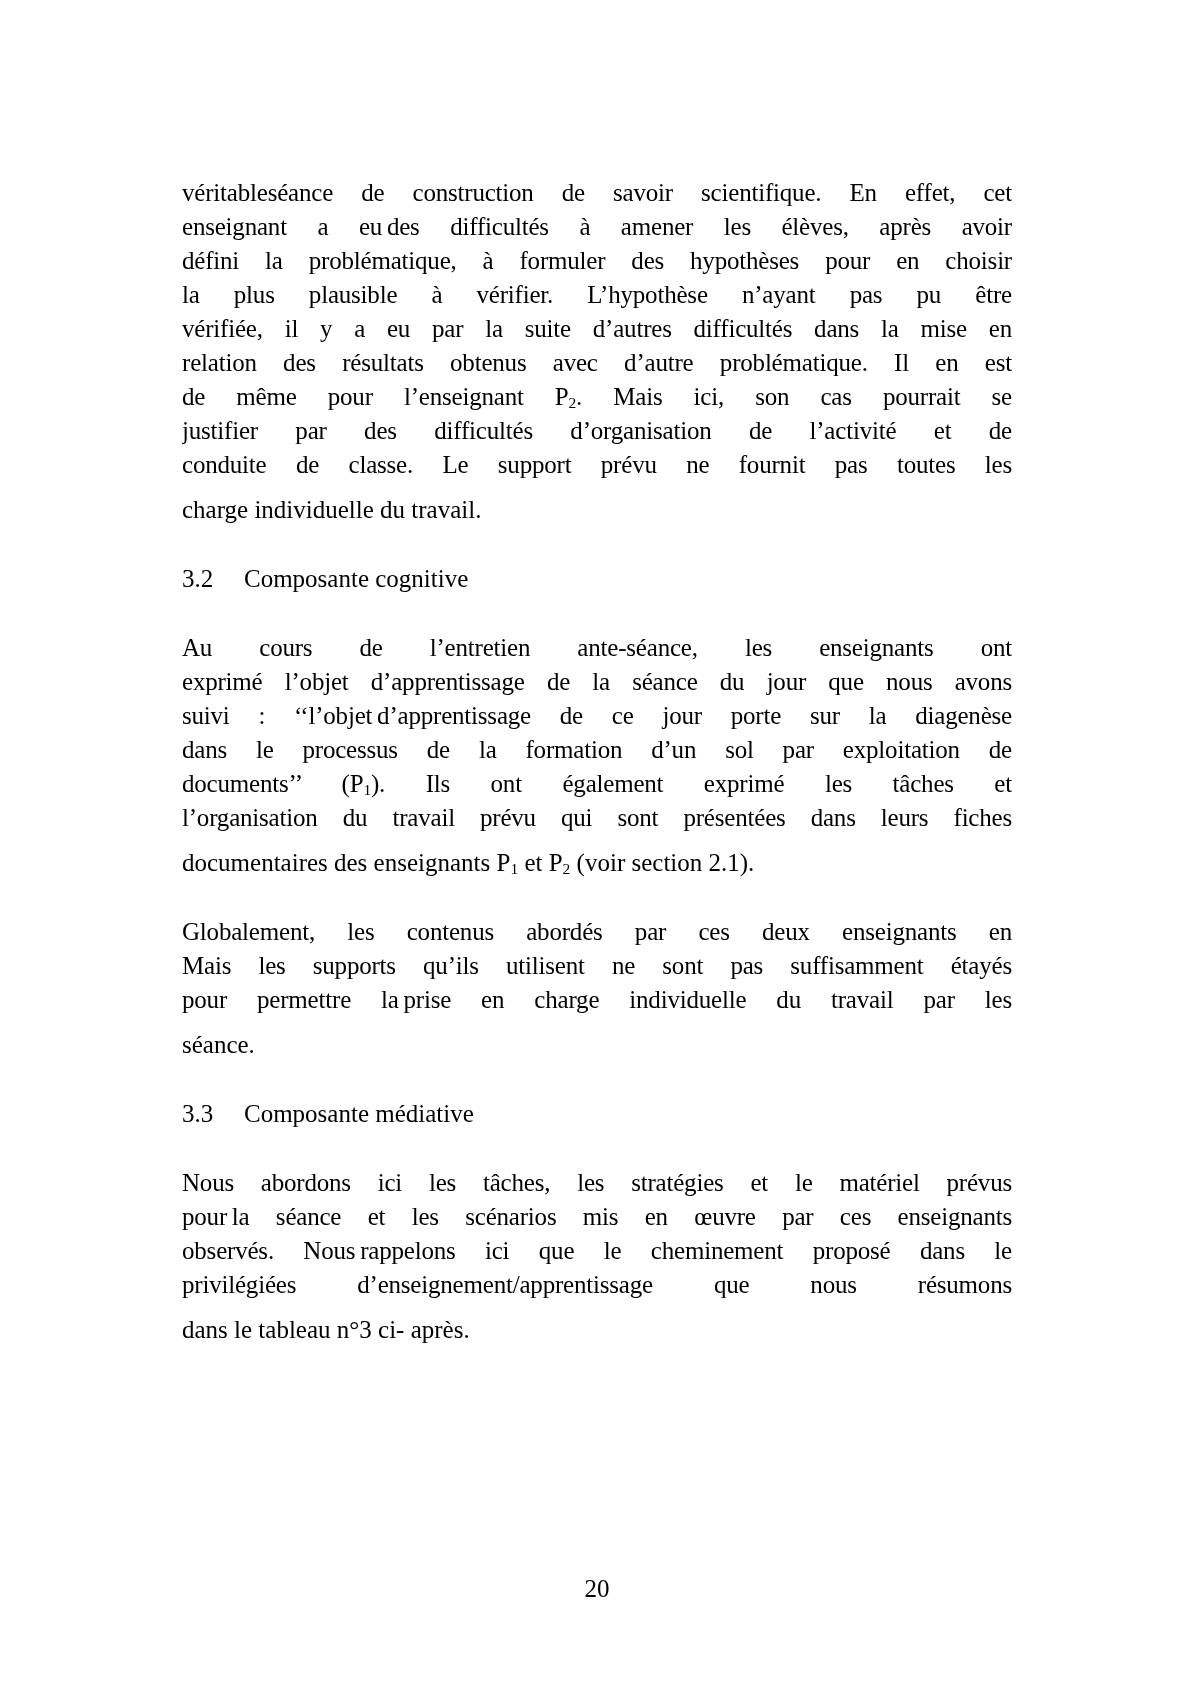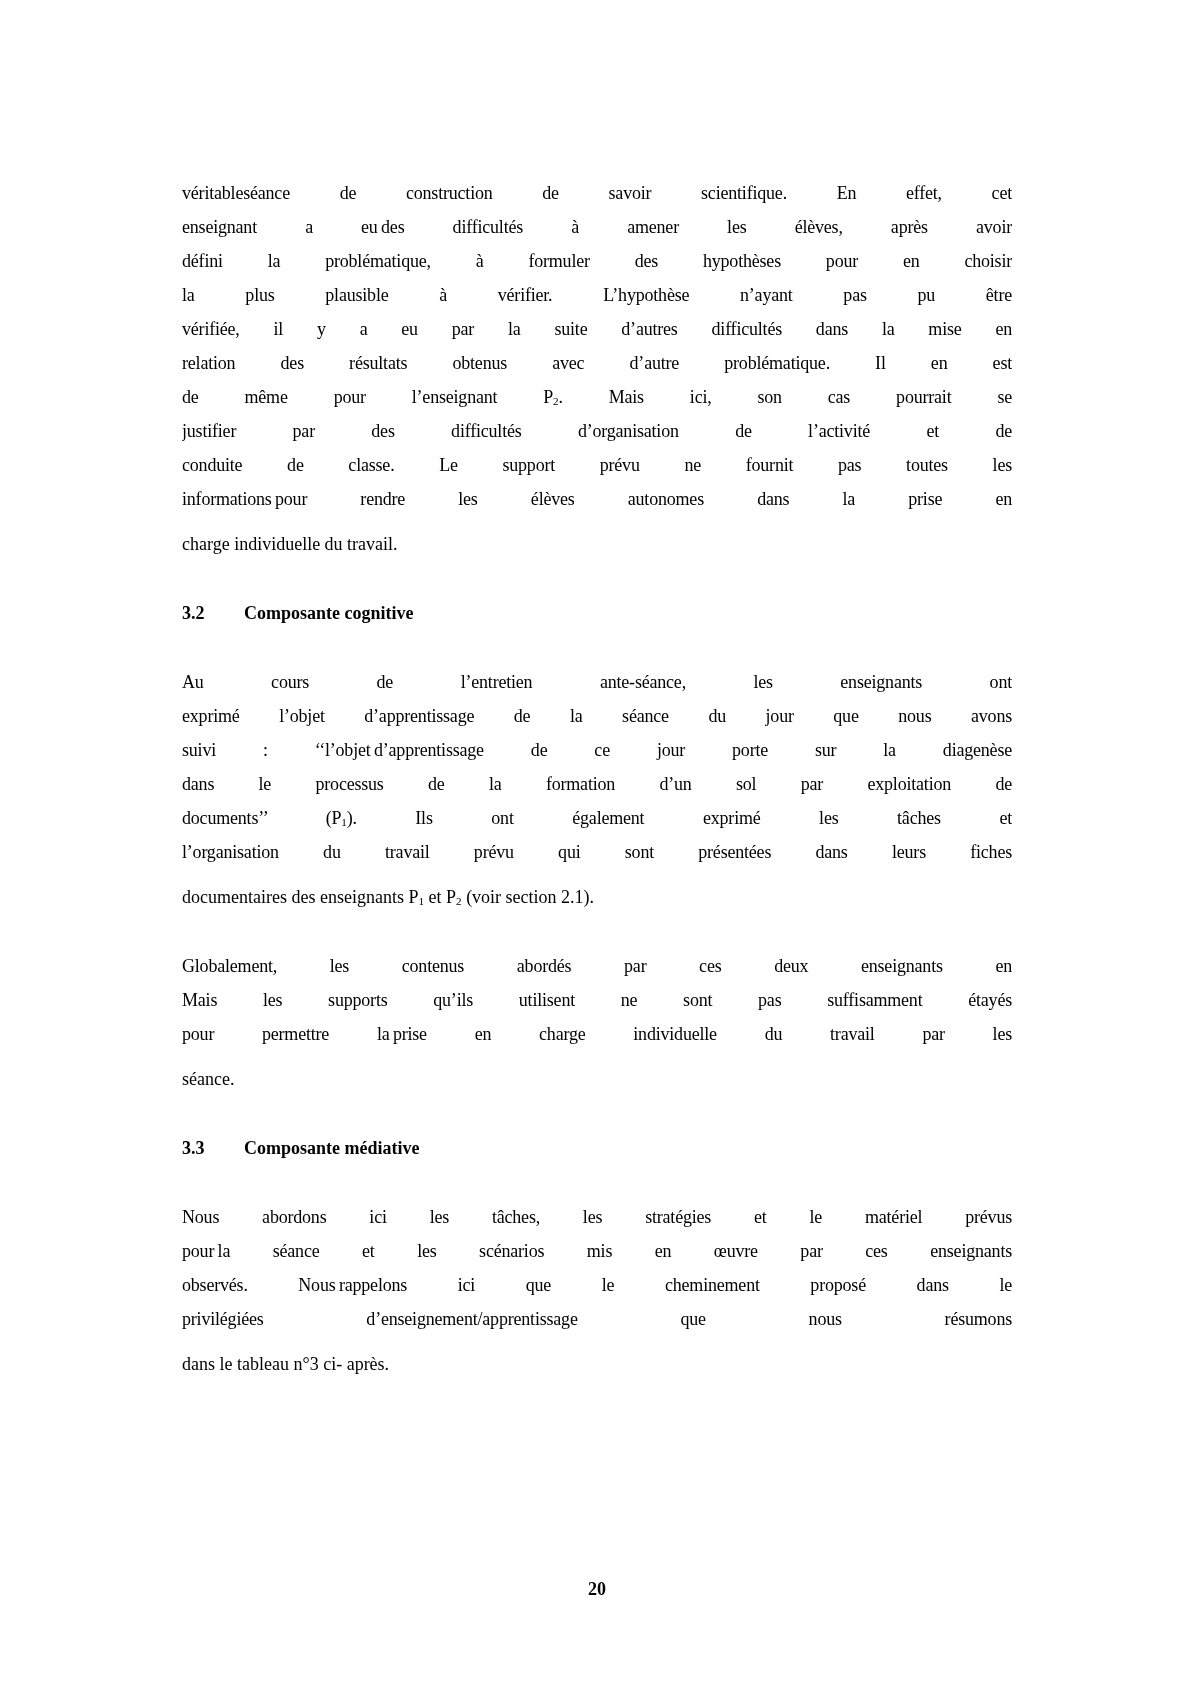--- a/index.html
+++ b/index.html
@@ -7,21 +7,21 @@
     padding: 0;
     background: #ffffff;
   }
   .page {
     position: relative;
     width: 1189px;
     height: 1683px;
     background: #ffffff;
     color: #000000;
     font-family: "Liberation Serif", "DejaVu Serif", serif;
-    font-size: 18px;
+    font-size: 25px;
     overflow: hidden;
   }
   .content {
     position: absolute;
     left: 182px;
     top: 176px;
     width: 830px;
   }
   .para { margin: 0; }
   .block + .block { margin-top: 35px; }
@@ -34,21 +34,21 @@
     height: 34px;
     overflow: hidden;
   }
   .line.last {
     text-align-last: left;
     word-spacing: 0;
     letter-spacing: 0;
     margin-top: 11px;
   }
   .heading {
-    font-weight: bold;
+    font-weight: normal;
     line-height: 34px;
   }
   .h-num {
     display: inline-block;
     width: 62px;
   }
   .it { }
   sub.subscript {
     font-size: 0.62em;
     line-height: 0;
@@ -56,39 +56,37 @@
     position: relative;
     top: 0.22em;
   }
   .footer {
     position: absolute;
     left: 182px;
     top: 1572px;
     width: 830px;
     text-align: center;
     line-height: 34px;
-    font-weight: bold;
   }
 </style>
 </head>
 <body>
 
 <div class="page">
   <main class="content" id="page-body">
       <div class="para block">
         <div class="line"><span>véritableséance de construction de savoir scientifique. En effet, cet</span></div>
         <div class="line"><span>enseignant a eu des difficultés à amener les élèves, après avoir</span></div>
         <div class="line"><span>défini la problématique, à formuler des hypothèses pour en choisir</span></div>
         <div class="line"><span>la plus plausible à vérifier. L’hypothèse n’ayant pas pu être</span></div>
         <div class="line"><span>vérifiée, il y a eu par la suite d’autres difficultés dans la mise en</span></div>
         <div class="line"><span>relation des résultats obtenus avec d’autre problématique. Il en est</span></div>
         <div class="line"><span>de même pour l’enseignant P</span><sub class="subscript">2</sub><span>. Mais ici, son cas pourrait se</span></div>
         <div class="line"><span>justifier par des difficultés d’organisation de l’activité et de</span></div>
         <div class="line"><span>conduite de classe. Le support prévu ne fournit pas toutes les</span></div>
-        <div class="line"><span>informations pour rendre les élèves autonomes dans la prise en</span></div>
         <div class="line last"><span>charge individuelle du travail.</span></div>
       </div>
       <div class="heading block"><span class="h-num">3.2</span><span>Composante cognitive</span></div>
       <div class="para block">
         <div class="line"><span>Au cours de l’entretien </span><span class="it">ante-séance</span><span>, les enseignants ont</span></div>
         <div class="line"><span>exprimé l’objet d’apprentissage de la séance du jour que nous avons</span></div>
         <div class="line"><span>suivi : ‘‘</span><span class="it">l’objet d’apprentissage de ce jour porte sur la diagenèse</span></div>
         <div class="line"><span class="it">dans le processus de la formation d’un sol par exploitation de</span></div>
         <div class="line"><span class="it">documents</span><span>’’ (P</span><sub class="subscript">1</sub><span>). Ils ont également exprimé les tâches et</span></div>
         <div class="line"><span>l’organisation du travail prévu qui sont présentées dans leurs fiches</span></div>

